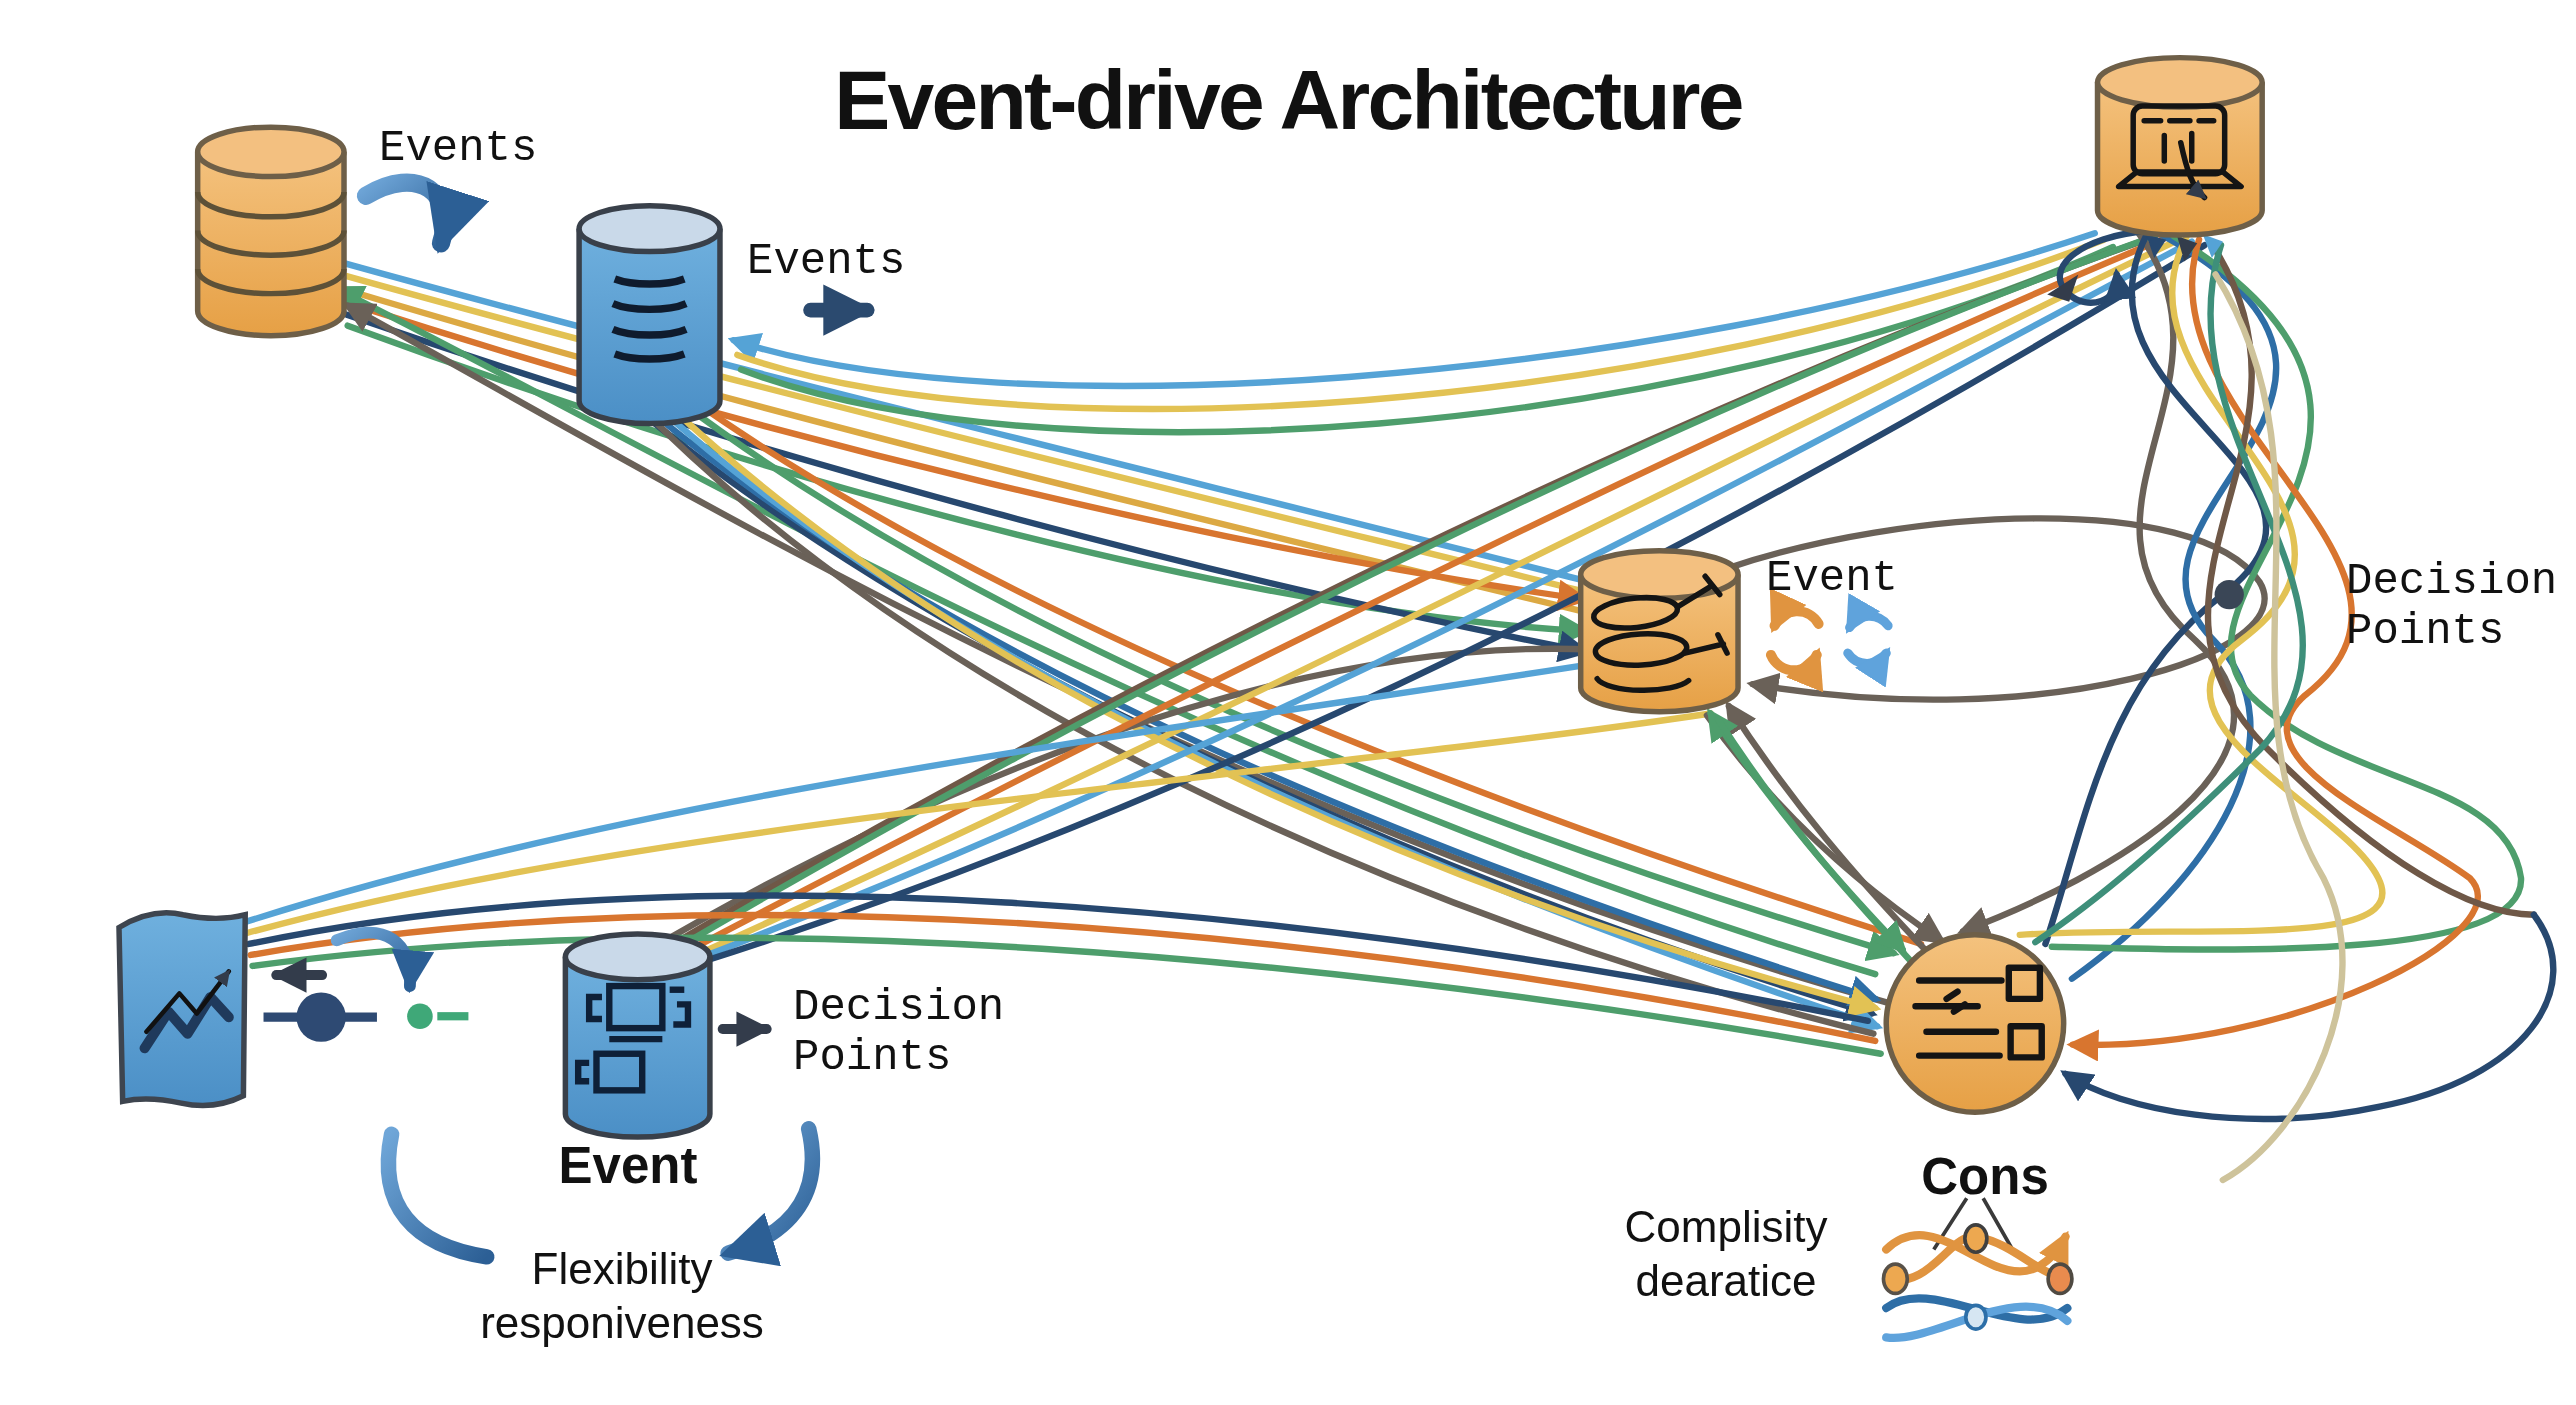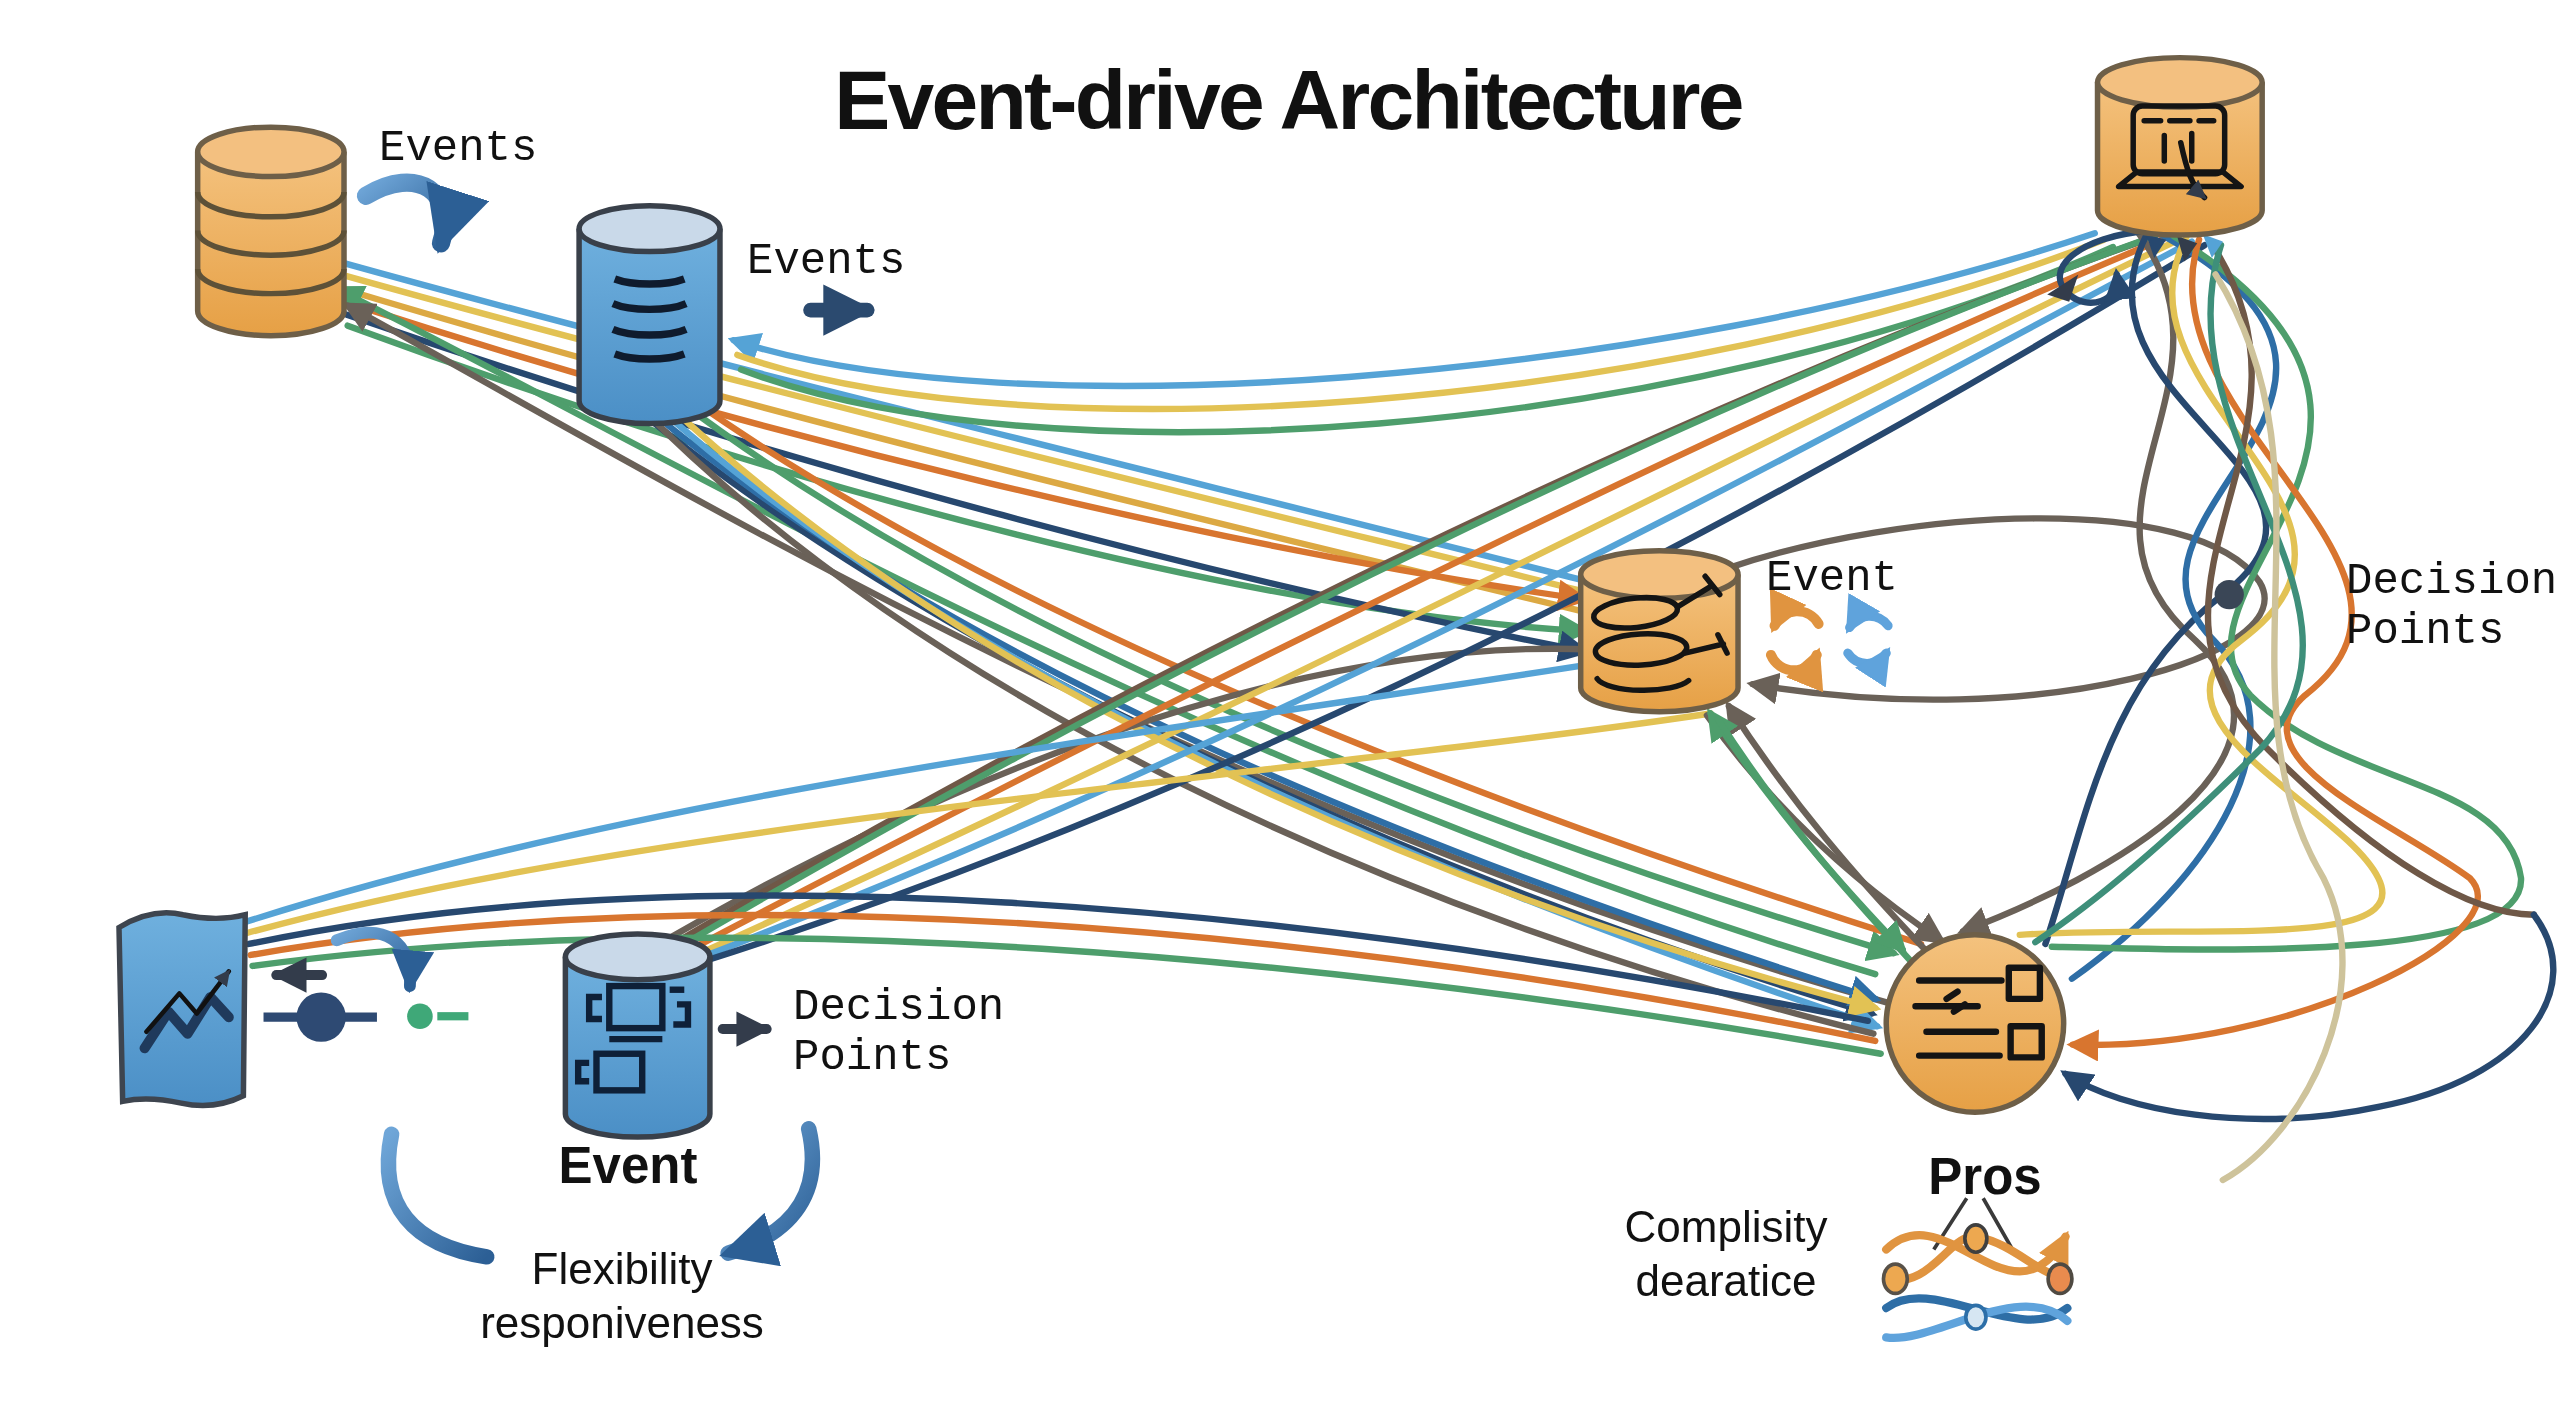--- a/index.html
+++ b/index.html
@@ -252,20 +252,20 @@
 
 <div class="label title centered" style="left:1288px;top:53px;">Event-drive Architecture</div>
 <div class="label big" style="left:379px;top:123px;">Events</div>
 <div class="label big" style="left:747px;top:236px;">Events</div>
 <div class="label big" style="left:1766px;top:553px;">Event</div>
 <div class="label big" style="left:2346px;top:556px;">Decision
 Points</div>
 <div class="label big" style="left:793px;top:982px;">Decision
 Points</div>
 <div class="label bold centered" style="left:628px;top:1137px;">Event</div>
-<div class="label bold centered" style="left:1985px;top:1148px;">Pros</div>
+<div class="label bold centered" style="left:1985px;top:1148px;">Cons</div>
 <div class="label sub centered" style="left:622px;top:1202px;margin-top:40px;">Flexibility
 responiveness</div>
 <div class="label sub centered" style="left:1726px;top:1200px;">Complisity
 dearatice</div>
 
 </div>
 
 
 </body></html>

